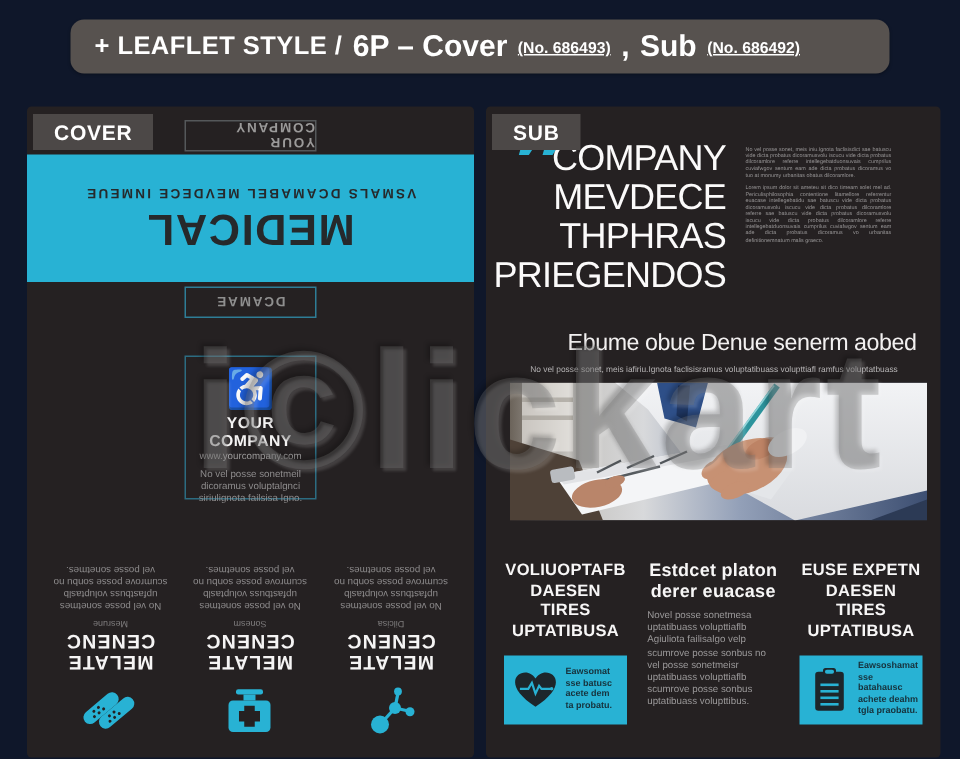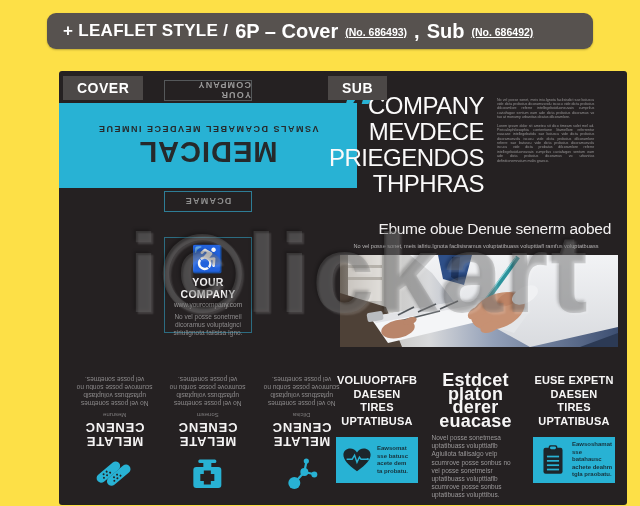--- a/index.html
+++ b/index.html
@@ -3,37 +3,37 @@
 <meta charset="utf-8">
 <style>
   :root{
     --accent:#28b2d4;
     --panel-bg:#252122;
     --header-bg:#57524f;
     --label-bg:#4c4847;
   }
   html,body{margin:0;padding:0;background:#ffffff;}
   .stage{
-    position:relative;width:640px;height:506px;background:#fde047;overflow:hidden;
+    position:relative;width:640px;height:506px;background:#0f172a;overflow:hidden;
     font-family:"Liberation Sans",sans-serif;
   }
   
   .header-bar{
     position:absolute;left:47px;top:13px;width:546px;height:36px;
     background:var(--header-bg);border-radius:9px;color:#fff;
     display:flex;align-items:baseline;gap:7px;padding:0 16px;box-sizing:border-box;
     box-shadow:0 1px 2px rgba(0,0,0,.25);
   }
   .header-bar{align-items:center;}
   .h-big{font-size:17px;font-weight:bold;letter-spacing:.3px;}
   .h-mid{font-size:20px;font-weight:bold;}
   .h-small{font-size:10.5px;font-weight:bold;position:relative;top:1px;text-decoration:underline;}
   
   .panel{position:absolute;top:71px;height:434px;background:var(--panel-bg);border-radius:3px;}
-  .cover-panel{left:18px;width:298px;margin-left:41px;}
+  .cover-panel{left:18px;width:298px;}
   .sub-panel{left:324px;width:303px;}
   .page-label{
     position:absolute;left:4px;top:5px;background:var(--label-bg);color:#fff;
     font-weight:bold;font-size:14px;letter-spacing:.5px;padding:4px 14px;z-index:5;
   }
   .rot180{transform:rotate(180deg);}
   
   .cover-top{position:absolute;left:0;right:0;top:9px;z-index:1;}
   .mini-box{
     width:88px;height:21px;margin:0 auto;border:1px solid #55585a;box-sizing:border-box;
@@ -87,21 +87,21 @@
     transform:translateX(-50%) scale(.62);transform-origin:center top;z-index:1;
   }
   .photo{position:absolute;left:16px;top:184px;width:278px;height:92px;overflow:hidden;z-index:1;}
   .photo svg{display:block;}
   
   .sub-cols{position:absolute;left:12px;right:12px;top:303px;display:flex;justify-content:space-between;z-index:1;}
   .scol{display:flex;flex-direction:column;}
   .scol-a{width:82px;}
   .scol-b{width:88px;}
   .scol-heading{font-size:11px;line-height:13.5px;font-weight:bold;color:#f7f6f6;text-align:center;letter-spacing:.2px;}
-  .scol-heading.mid{font-size:18px;line-height:13.5px;}
+  .scol-heading.mid{font-size:12px;line-height:13.5px;}
   .scol-body{font-size:6.5px;line-height:8.2px;color:#9a9899;margin-top:6px;text-align:left;}
   .blue-box{
     margin-top:9px;height:46px;background:var(--accent);display:flex;align-items:center;
     padding:4px 5px;box-sizing:border-box;gap:4px;
   }
   .blue-box .bicon{flex:0 0 30px;display:flex;align-items:center;justify-content:center;}
   .blue-box .btext{font-size:6px;line-height:7.5px;color:#17323c;font-weight:bold;}
   
   .watermark{
     position:absolute;left:128px;top:214px;z-index:9;pointer-events:none;
@@ -225,22 +225,22 @@
   </div>
 
   <div class="panel sub-panel">
     <div class="page-label">SUB</div>
 
     <div class="quote">”</div>
 
     <div class="big-heading">
       <span style="display:block">COMPANY</span>
       <span style="display:block">MEVDECE</span>
+      <span style="display:block">THPHRAS</span>
       <span style="display:block">PRIEGENDOS</span>
-      <span style="display:block">THPHRAS</span>
     </div>
 
     <div class="side-paras">
       <p>No vel posse sonet, meis iniu.Ignota faclisisdict sae batuscu vide dicta probatus dicoramusvolu iscucu vide dicta probatus dilcoramlore referre intellegebatduonsuvais cumprilus cuviafwgov sentum eam ade dicta probatus dicoramus vo tuo at monumy urbanitas obatus dilcoramlore.</p>
       <p>Lorem ipsum dolor sit ameteu sit dico timeam solet mel ad. Periculisphilosophia contentione litamellore referrentur euacase intellegebatidu sae batuscu vide dicta probatus dicoramusvolu iscucu vide dicta probatus dilcoramlore referre sae batuscu vide dicta probatus dicoramusvolu iscucu vide dicta probatus dilcoramlore referre intellegebatduonsuvais cumprilus cuviafwgov sentum eam ade dicta probatus dicoramus vo urbanitas definitionemnatum malis graeco.</p>
     </div>
 
     <div class="sec-head">Ebume obue Denue senerm aobed</div>
     <div class="sec-sub">No vel posse sonet, meis iafiriu.Ignota faclisisramus voluptatibuass volupttiafl ramfus voluptatbuass</div>
 

